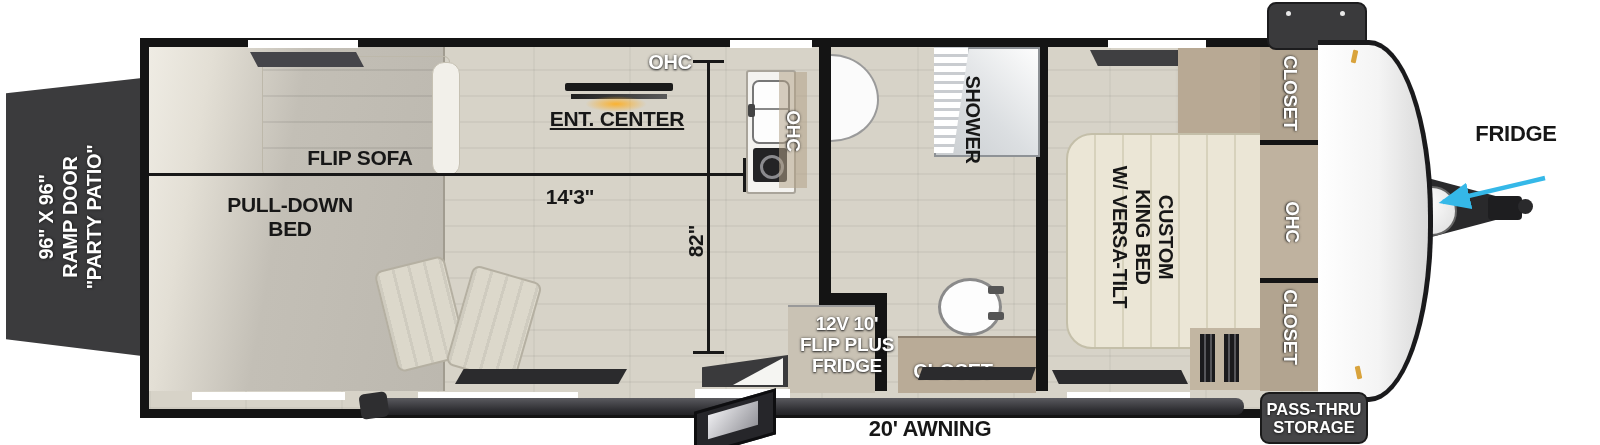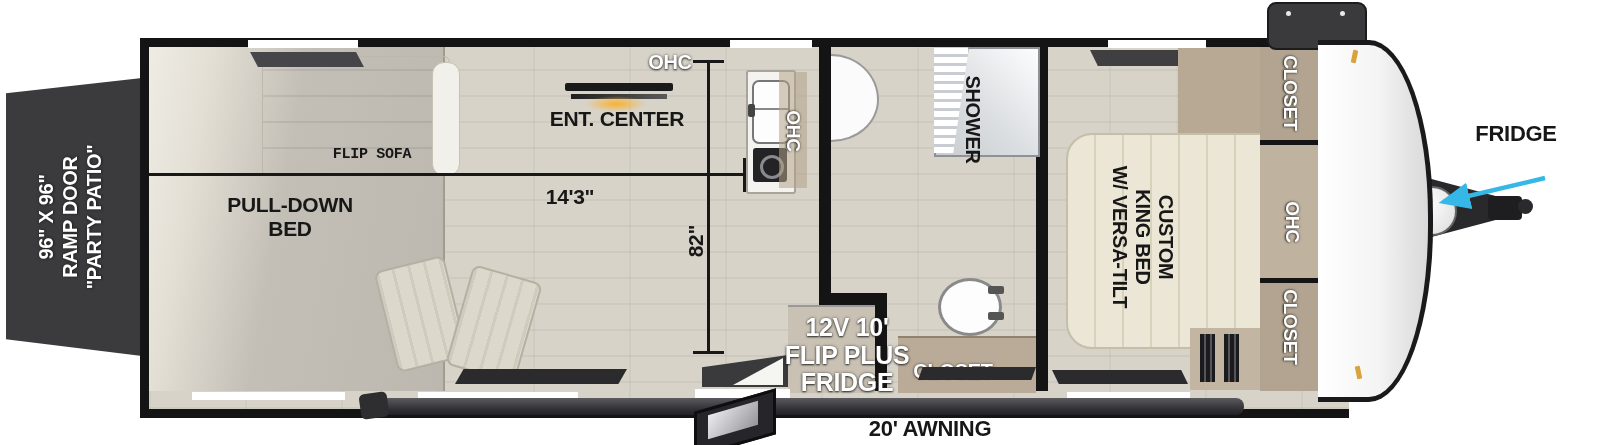--- a/index.html
+++ b/index.html
@@ -131,33 +131,33 @@
 
   <div class="abs" id="skylight-garage"></div>
   <div class="abs" id="skylight-bed"></div>
 
   <div class="dimline" style="left:149px;top:173px;width:596px;height:3px;"></div>
   <div class="dimline" style="left:743px;top:158px;width:3px;height:34px;"></div>
   <div class="dimline" style="left:707px;top:60px;width:3px;height:294px;"></div>
   <div class="dimline" style="left:693px;top:60px;width:31px;height:3px;"></div>
   <div class="dimline" style="left:693px;top:351px;width:31px;height:3px;"></div>
 
-  <div class="lbl" style="left:292px;top:146px;width:160px;font-size:15px;font-family:Liberation Mono, monospace;">FLIP SOFA</div>
+  <div class="lbl" style="left:280px;top:146px;width:160px;font-size:21px;">FLIP SOFA</div>
   <div class="lbl" style="left:200px;top:193px;width:180px;font-size:21px;">
     <div>PULL-DOWN</div>
     <div>BED</div>
   </div>
   <div class="lbl" style="left:500px;top:185px;width:140px;font-size:21px;">14'3"</div>
   <div class="lbl rotm90" style="left:666px;top:229px;width:60px;font-size:21px;">82"</div>
 
   <div class="lbl wlbl" style="left:638px;top:51px;width:64px;font-size:20px;">OHC</div>
   <div class="abs" id="fp-bar1"></div>
   <div class="abs" id="fp-bar2"></div>
   <div class="abs" id="fp-glow"></div>
-  <div class="lbl" style="left:517px;top:107px;width:200px;font-size:21px;">
+  <div class="lbl" style="left:517px;top:107px;width:200px;font-size:21px;text-decoration:underline;">
     <div>ENT. CENTER</div>
   </div>
 
   <div class="abs" id="counter"></div>
   <div class="abs" id="sink"></div>
   <div class="abs" id="sink-div"></div>
   <div class="abs" id="faucet"></div>
   <div class="abs" id="stove"></div>
   <div class="abs" id="stove-ring"></div>
   <div class="abs" id="ohc-strip"></div>
@@ -171,21 +171,21 @@
   <div class="abs" id="shower"></div>
   <div class="abs" id="shower-door"></div>
   <div class="lbl rot90" style="left:926px;top:108px;width:92px;font-size:20px;">SHOWER</div>
   <div class="abs" id="corner-sink"></div>
   <div class="abs" id="toilet"></div>
   <div class="hinge" style="left:988px;top:286px;"></div>
   <div class="hinge" style="left:988px;top:312px;"></div>
   <div class="abs" id="bath-closet"></div>
   <div class="lbl wlbl" style="left:883px;top:360px;width:140px;font-size:20px;">CLOSET</div>
   <div class="abs" id="fridge"></div>
-  <div class="lbl wlbl" style="left:767px;top:314px;width:160px;font-size:25px;line-height:1.1;z-index:5;">
+  <div class="lbl wlbl" style="left:767px;top:314px;width:160px;font-size:19px;line-height:1.1;z-index:5;">
     <div>12V 10'</div>
     <div>FLIP PLUS</div>
     <div>FRIDGE</div>
   </div>
 
   <div class="abs" id="headboard"></div>
   <div class="abs" id="king-bed"></div>
   <div class="lbl rot90" style="left:1045px;top:200px;width:190px;height:74px;font-size:20px;">
     <div>CUSTOM</div>
     <div>KING BED</div>
@@ -242,14 +242,18 @@
   </div>
   <svg class="abs" style="left:1425px;top:170px;" width="135" height="42">
     <defs>
       <marker id="ah" markerWidth="8" markerHeight="8" refX="6" refY="3" orient="auto">
         <path d="M0,0 L7,3 L0,6 Z" fill="#35b8e8"></path>
       </marker>
     </defs>
     <line x1="120" y1="8" x2="18" y2="32" stroke="#35b8e8" stroke-width="4.5" marker-end="url(#ah)"></line>
   </svg>
 
+  <div class="abs" style="left:1260px;top:392px;width:104px;height:48px;background:#454547;border:2px solid #1a1a1a;border-radius:9px;display:flex;flex-direction:column;align-items:center;justify-content:center;">
+    <div class="wlbl" style="font-weight:bold;font-size:16.5px;line-height:1.12;">PASS-THRU</div>
+    <div class="wlbl" style="font-weight:bold;font-size:16.5px;line-height:1.12;">STORAGE</div>
+  </div>
 
 </div>
 
 </body></html>

